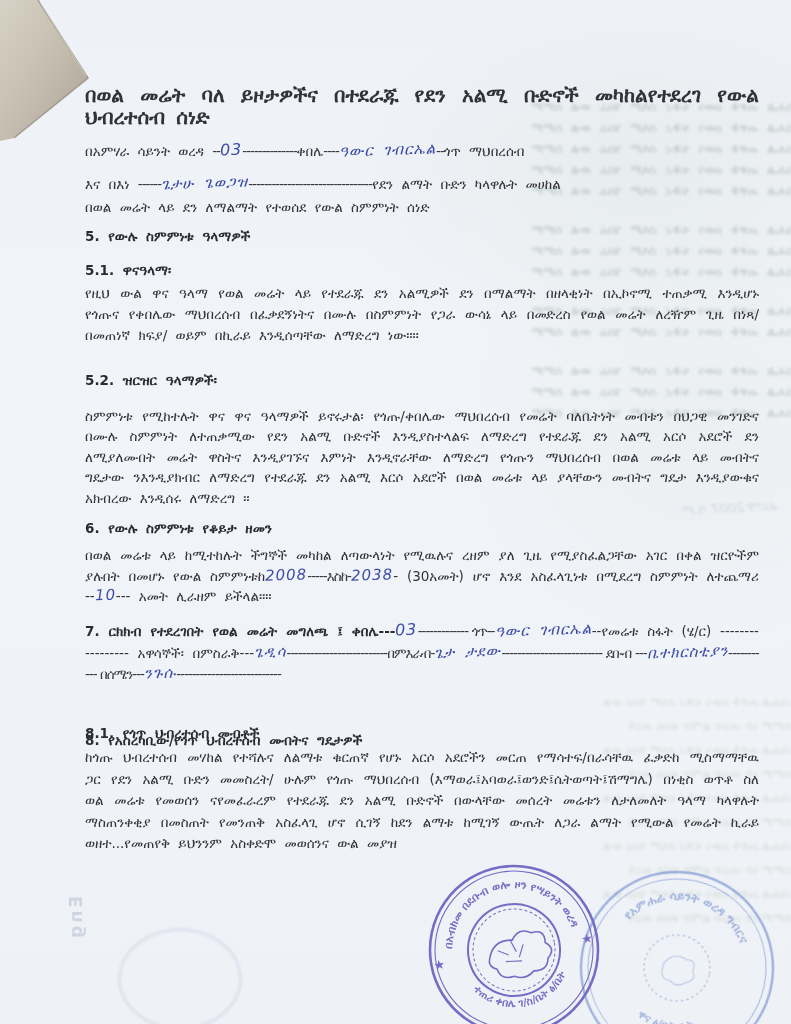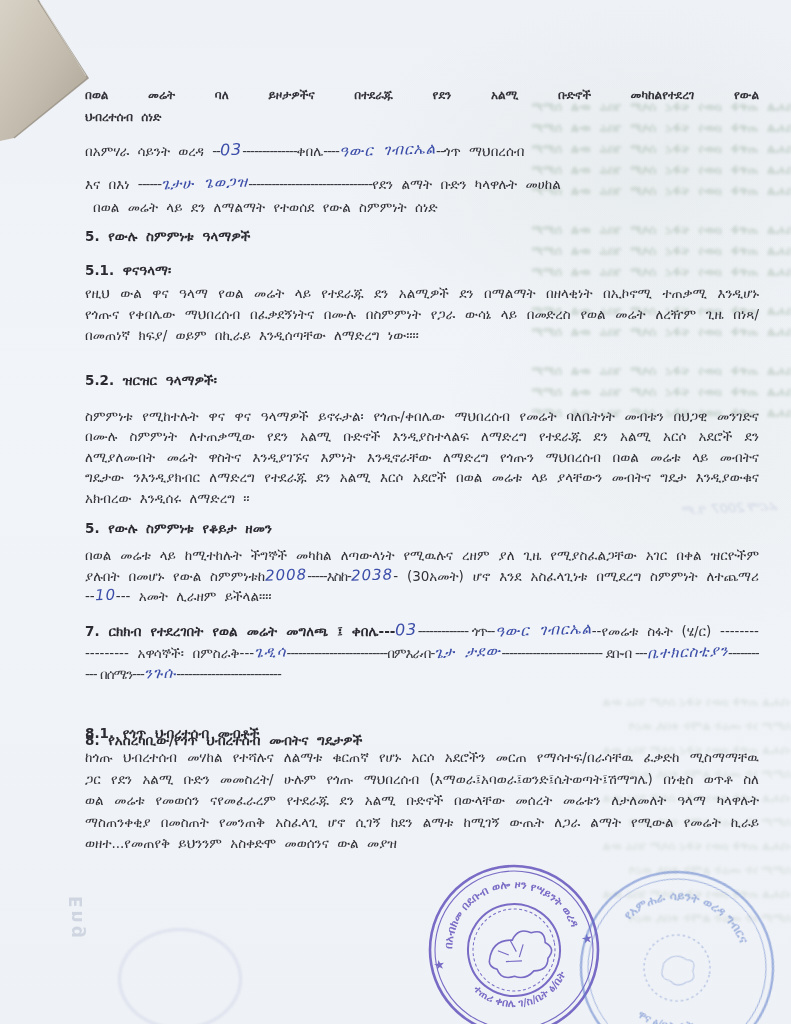--- a/index.html
+++ b/index.html
@@ -27,21 +27,21 @@
   .bleed2{position:absolute;right:0;top:690px;width:220px;transform:scaleX(-1);
     filter:blur(1.8px);opacity:.30;color:#94a898;font-size:12px;line-height:24px;pointer-events:none;}
   .ghost-stamp{position:absolute;left:118px;top:928px;width:118px;height:96px;border-radius:50%;
     border:3px solid rgba(90,100,190,.10);filter:blur(1px);}
   .ghost-eng{position:absolute;left:66px;top:896px;color:#7f8fae;opacity:.28;font-weight:bold;
     font-size:17px;letter-spacing:3px;transform:rotate(-90deg) scaleX(-1);transform-origin:left top;filter:blur(.6px);}
   
   .tb{position:absolute;left:85px;width:674px;font-size:13.5px;line-height:21px;
     text-align:justify;overflow:hidden;word-spacing:4px;}
   .bold{font-weight:bold;color:#2c2b33;}
-  .title{font-weight:bold;font-size:12px;line-height:22px;}
+  .title{font-weight:bold;font-size:20px;line-height:22px;}
   .title .l1{text-align:justify;text-align-last:justify;}
   .formline{white-space:nowrap;}
   .dash{color:#3a3a42;letter-spacing:-1px;word-spacing:0;}
   .hw{font-style:italic;color:#3b4da8;font-size:15px;display:inline-block;
     transform:rotate(-2deg);position:relative;top:-1px;font-weight:500;letter-spacing:1px;}
   .hw.big{font-size:16px;}
   
   .stamp{position:absolute;pointer-events:none;}
   .stamp-left{left:424px;top:860px;opacity:.92;transform:rotate(-10deg);}
   .stamp-right{left:575px;top:866px;opacity:.55;transform:rotate(12deg);filter:blur(.3px);}
@@ -101,30 +101,30 @@
   </div>
 
   <div class="tb formline" style="top:140px;">
     <span>በአምሃራ ሳይንት ወረዳ </span><span class="dash">--</span><span class="hw big">03</span><span class="dash">--------------</span><span>ቀበሌ</span><span class="dash">----</span><span class="hw">ዓውር ገብርኤል</span><span class="dash">--</span><span>ጎጥ ማህበረሰብ</span>
   </div>
 
   <div class="tb formline" style="top:174px;">
     <span>እና  በእነ </span><span class="dash">------</span><span class="hw">ጌታሁ  ጌወጋዝ</span><span class="dash">--------------------------------</span><span>የደን ልማት ቡድን ካላዋሉት መሀከል</span>
   </div>
 
-  <div class="tb" style="top:197px;height:21px;margin-left:8px;">በወል መሬት ላይ ደን ለማልማት የተወሰደ የውል ስምምነት ሰነድ</div>
+  <div class="tb" style="top:197px;height:21px;">በወል መሬት ላይ ደን ለማልማት የተወሰደ የውል ስምምነት ሰነድ</div>
 
   <div class="tb bold" style="top:226px;height:21px;">5.  የውሉ ስምምነቱ ዓላማዎች</div>
   <div class="tb bold" style="top:260px;height:21px;">5.1. ዋናዓላማ፡</div>
   <div class="tb" style="top:283px;height:86px;">የዚህ ውል ዋና ዓላማ የወል መሬት ላይ የተደራጁ ደን አልሚዎች ደን በማልማት በዘላቂነት በኢኮኖሚ ተጠቃሚ እንዲሆኑ የጎጡና የቀበሌው ማህበረሰብ በፈቃደኝነትና በሙሉ በስምምነት የጋራ ውሳኔ ላይ በመድረስ የወል መሬት ለረዥም ጊዜ በነጻ/በመጠነኛ ክፍያ/ ወይም በኪራይ እንዲሰጣቸው ለማድረግ ነው።።</div>
 
   <div class="tb bold" style="top:370px;height:21px;">5.2. ዝርዝር ዓላማዎች፡</div>
   <div class="tb" style="top:406px;height:122px;line-height:20.4px;">ስምምነቱ የሚከተሉት ዋና ዋና ዓላማዎች ይኖሩታል፡ የጎጡ/ቀበሌው ማህበረሰብ የመሬት ባለቤትነት መብቱን በህጋዊ መንገድና በሙሉ ስምምነት ለተጠቃሚው የደን አልሚ ቡድኖች እንዲያስተላልፍ ለማድረግ የተደራጁ ደን አልሚ አርሶ አደሮች ደን ለሚያለሙበት መሬት ዋስትና እንዲያገኙና እምነት እንዲኖራቸው ለማድረግ የጎጡን ማህበረሰብ በወል መሬቱ ላይ መብትና ግዴታው ንእንዲያክብር ለማድረግ የተደራጁ ደን አልሚ እርሶ አደሮች በወል መሬቱ ላይ ያላቸውን መብትና ግዴታ እንዲያውቁና አክብረው እንዲሰሩ ለማድረግ ።</div>
 
-  <div class="tb bold" style="top:518px;height:21px;">5. የውሉ ስምምነቱ የቆይታ ዘመን</div>
+  <div class="tb bold" style="top:518px;height:21px;">6. የውሉ ስምምነቱ የቆይታ ዘመን</div>
   <div class="tb" style="top:545px;height:84px;line-height:20.5px;">
     <span>በወል መሬቱ ላይ ከሚተከሉት ችግኞች መካከል ለጣውላነት የሚዉሉና ረዘም ያለ ጊዜ የሚያስፈልጋቸው አገር በቀል ዝርዮችም ያሉበት በመሆኑ የውል ስምምነቱከ</span><span class="hw">2008</span><span class="dash">-----እስከ-</span><span class="hw">2038</span><span>- (30አመት) ሆኖ እንደ አስፈላጊነቱ በሚደረግ ስምምነት  ለተጨማሪ --</span><span class="hw">10</span><span>--- አመት ሊራዘም ይችላል።።</span>
   </div>
 
   <div class="tb" style="top:620px;height:66px;line-height:21.5px;">
     <span class="bold">7. ርክክብ የተደረገበት የወል መሬት መግለጫ ፤ ቀበሌ---</span><span class="hw big">03</span><span class="dash">------------- ጎጥ--</span><span class="hw">ዓውር ገብርኤል</span><span>--የመሬቱ ስፋት (ሄ/ር) ----------------- አዋሳኞች፡ በምስራቅ---</span><span class="hw">ጌዲሳ</span><span class="dash">--------------------------በምእራብ-</span><span class="hw">ጌታ ታደው</span><span class="dash">-------------------------- ደቡብ ---</span><span class="hw">ቤተክርስቲያን</span><span class="dash">----------- በሰሜን---</span><span class="hw">ንጉሱ</span><span class="dash">---------------------------</span>
   </div>
 
   <div class="tb bold" style="top:730px;height:21px;">8. የአስረካቢው/የጎጥ ህብረተሰብ መብትና ግዴታዎች</div>
   <div class="tb bold" style="top:723px;height:21px;">8.1. የጎጥ ህብረተሰብ መብቶች</div>

